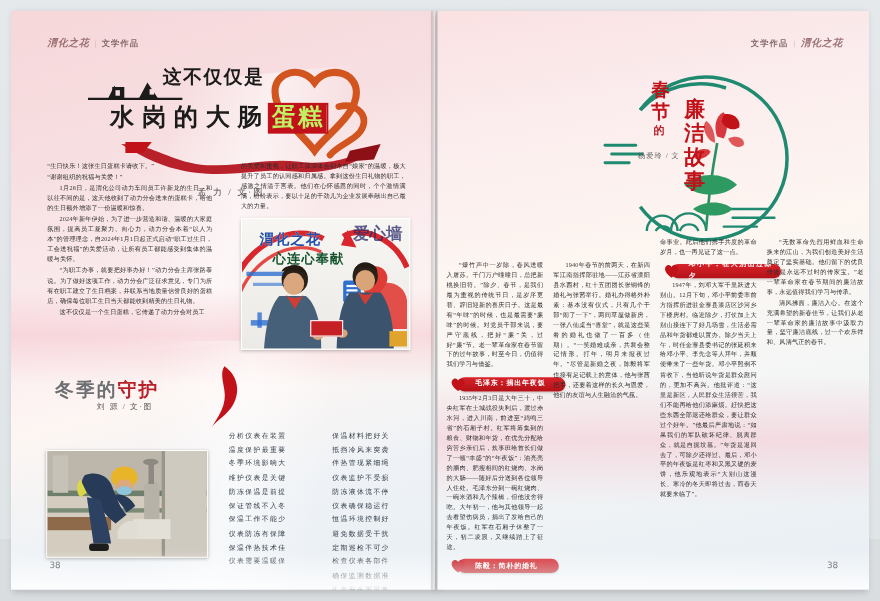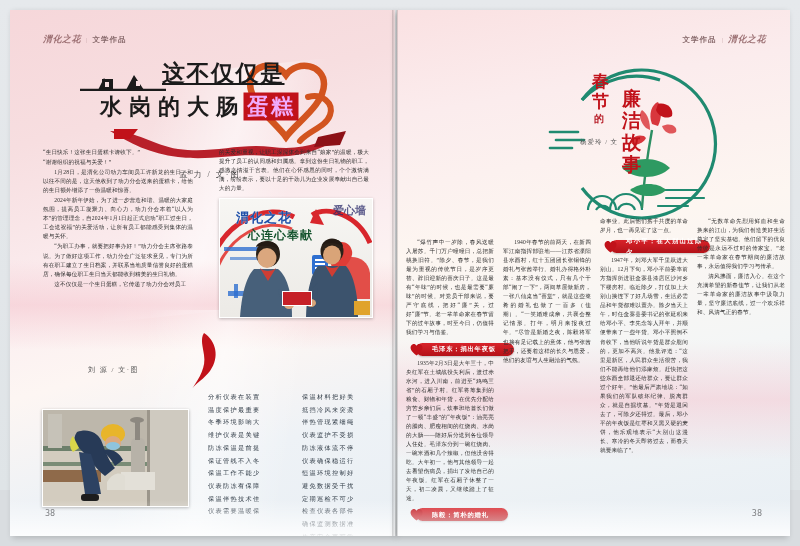--- a/index.html
+++ b/index.html
@@ -34,25 +34,25 @@
   
   .runhead{position:absolute;top:23px;font-size:7px;color:#8a6a6c;display:flex;align-items:center;gap:5px;}
   .runhead.l{left:33px;}
   .runhead.r{right:24px;}
   .rh-logo{font-family:"Liberation Serif",serif;font-style:italic;font-weight:700;
     font-size:9px;color:#8e5f62;letter-spacing:.5px;opacity:.85;}
   .rh-div{color:#caa9ac;}
   .rh-label{font-size:7.5px;color:#86686a;letter-spacing:1px;font-weight:bold;}
   
   .head1{position:absolute;left:70px;top:45px;width:260px;height:95px;}
-  .h1-line1{position:absolute;left:82px;top:3px;font-size:23px;font-weight:700;color:#1b1b1b;
-    letter-spacing:1.5px;font-family:"DejaVu Sans","Liberation Sans",sans-serif;text-decoration:underline;}
+  .h1-line1{position:absolute;left:68px;top:3px;font-size:17px;font-weight:700;color:#1b1b1b;
+    letter-spacing:1.5px;font-family:"DejaVu Sans","Liberation Sans",sans-serif;}
   .h1-line2{position:absolute;left:20px;top:37px;font-size:22px;font-weight:700;color:#1b1b1b;
     letter-spacing:7px;font-family:"DejaVu Sans","Liberation Sans",sans-serif;}
-  .h1-hl{background:#c1121a;color:#f0abfc;padding:0 2px;letter-spacing:2px;
+  .h1-hl{background:#c1121a;color:#bef264;padding:0 2px;letter-spacing:2px;
     box-shadow:0 0 0 1.5px #c1121a;}
   .h1-roof{position:absolute;left:0px;top:14px;width:86px;height:22px;}
   .h1-heart{position:absolute;left:158px;top:-2px;width:110px;height:95px;}
   .h1-ribbon{position:absolute;left:28px;top:72px;width:240px;height:34px;}
   .byline1{position:absolute;left:0;top:101px;width:260px;text-align:center;
     font-size:8px;color:#4a4a4a;letter-spacing:2px;margin-top:13px;}
   
   .col{position:absolute;font-size:5.6px;line-height:1.62;color:#2d2d2d;text-align:justify;
     text-justify:inter-character;letter-spacing:.15px;}
   .col p{margin:0 0 1px 0;text-indent:2em;}
@@ -63,21 +63,21 @@
   .photo1{position:absolute;left:209px;top:188px;width:152px;height:118px;
     border:1px solid #fff;box-shadow:0 1px 3px rgba(0,0,0,.25);overflow:hidden;
     background:#f3f3f1;}
   .p1-wall{position:absolute;inset:0;background:linear-gradient(180deg,#f7f6f3,#eceae6);}
   .p1-arcs{position:absolute;inset:0;}
   .p1-txt1{position:absolute;left:16px;top:10px;font-size:13px;font-weight:700;color:#1f4fa8;
     font-family:"DejaVu Sans","Liberation Sans",sans-serif;letter-spacing:1px;
     text-shadow:0 0 1px rgba(255,255,255,.9);}
   .p1-txt2{position:absolute;left:28px;top:28px;font-size:12px;font-weight:700;color:#14532d;
     font-family:"DejaVu Sans","Liberation Sans",sans-serif;letter-spacing:1px;}
-  .p1-txt3{position:absolute;right:6px;top:4px;font-size:11px;font-weight:700;color:#2a2a6a;
+  .p1-txt3{position:absolute;right:6px;top:4px;font-size:15px;font-weight:700;color:#2a2a6a;
     font-family:"DejaVu Sans","Liberation Sans",sans-serif;opacity:.75;}
   .worker{position:absolute;}
   
   .head2{position:absolute;left:40px;top:333px;width:200px;height:42px;}
   .h2-t{position:absolute;left:0;top:0;font-size:17px;font-weight:700;letter-spacing:2px;
     font-family:"DejaVu Sans","Liberation Sans",sans-serif;color:#b8202a;}
   .h2-t .gray{color:#6d6f72;}
   .byline2{position:absolute;left:38px;top:22px;font-size:7px;color:#555;letter-spacing:1.5px;}
   .h2-swoosh{position:absolute;left:120px;top:-12px;width:60px;height:60px;}
   .photo2{position:absolute;left:32px;top:399px;width:145px;height:96px;border:1.5px solid #fff;
@@ -206,20 +206,21 @@
         <ellipse cx="9" cy="66" rx="5" ry="4" fill="#d9a478"></ellipse>
       </svg>
       <div style="position:absolute;left:62px;top:92px;width:28px;height:13px;background:#c62027;border:1px solid #fff;"></div>
       <div style="position:absolute;right:2px;bottom:2px;width:16px;height:14px;background:#e0a32c;"></div>
     </div>
 
     <div class="head2">
       <svg class="h2-swoosh" viewBox="0 0 60 60">
         <path d="M34 2 C46 10, 50 26, 40 40 C34 48, 26 52, 22 58 C30 46, 36 36, 34 24 C33 16, 30 8, 34 2 Z" fill="#c1121a"></path>
       </svg>
+      <div class="h2-t"><span class="gray">冬季的</span><span>守护</span></div>
       <div class="byline2">刘 源 / 文·图</div>
     </div>
 
     <div class="photo2">
       <svg viewBox="0 0 145 96" style="width:100%;height:100%">
         <rect width="145" height="96" fill="#cfc8bb"></rect>
         <rect y="0" width="145" height="40" fill="#bdb7ab"></rect>
         <rect y="40" width="145" height="56" fill="#d3ccbf"></rect>
         <rect x="0" y="36" width="145" height="5" fill="#6d7f6b"></rect>
         <rect x="0" y="52" width="145" height="4" fill="#7a8c76"></rect>

